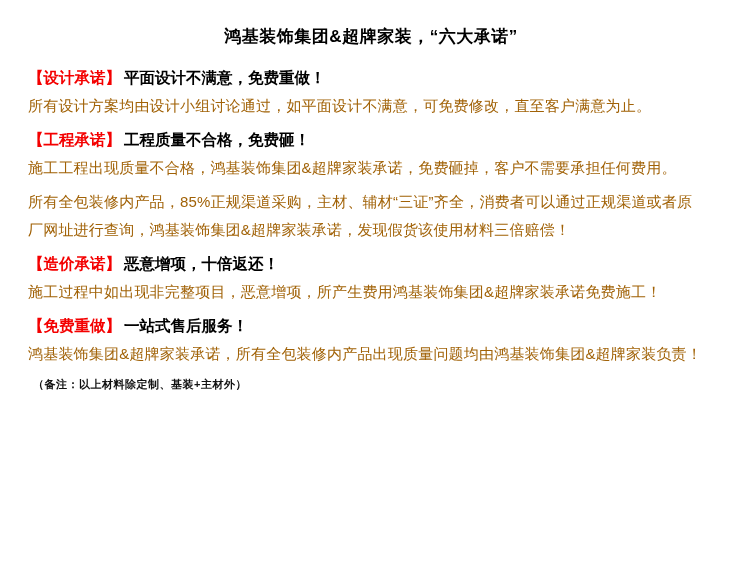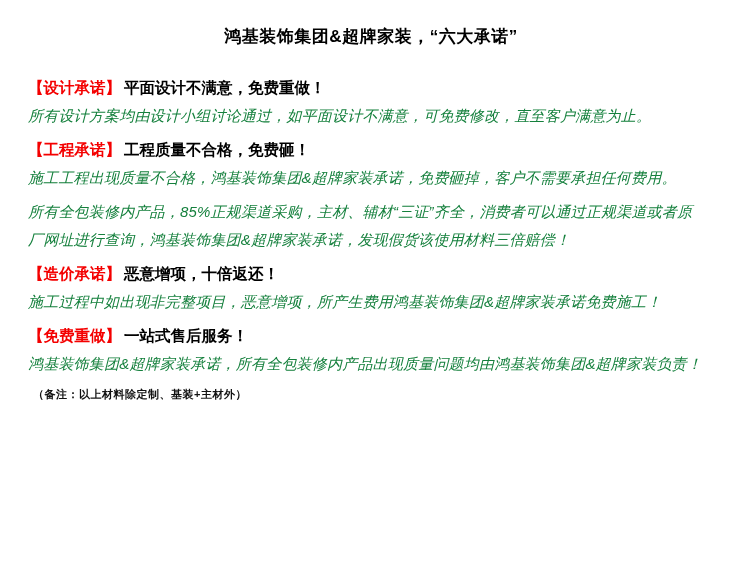--- a/index.html
+++ b/index.html
@@ -25,44 +25,43 @@
     margin: 0;
     font-size: 17px;
     font-weight: bold;
     line-height: 30px;
     text-align: center;
     color: #000000;
     letter-spacing: 0.5px;
     white-space: nowrap;
   }
   .promise-list {
-    margin-top: 22px;
+    margin-top: 12px;
   }
   section.promise {
     margin-top: 7px;
   }
   .head {
     font-size: 15.5px;
     font-weight: bold;
     line-height: 27.5px;
     color: #000000;
     letter-spacing: 0;
     white-space: nowrap;
   }
   .tag {
     color: #f40000;
     margin-right: 3px;
   }
   .line {
     font-size: 15px;
     line-height: 27.5px;
-    color: #15803d;
+    color: #a16207;
     letter-spacing: 0.2px;
     white-space: nowrap;
-    font-style: italic;
   }
   .footnote {
     margin-top: 7px;
     padding-left: 5px;
     font-size: 11px;
     font-weight: bold;
     line-height: 20px;
     color: #111111;
     letter-spacing: 0.5px;
     white-space: nowrap;

